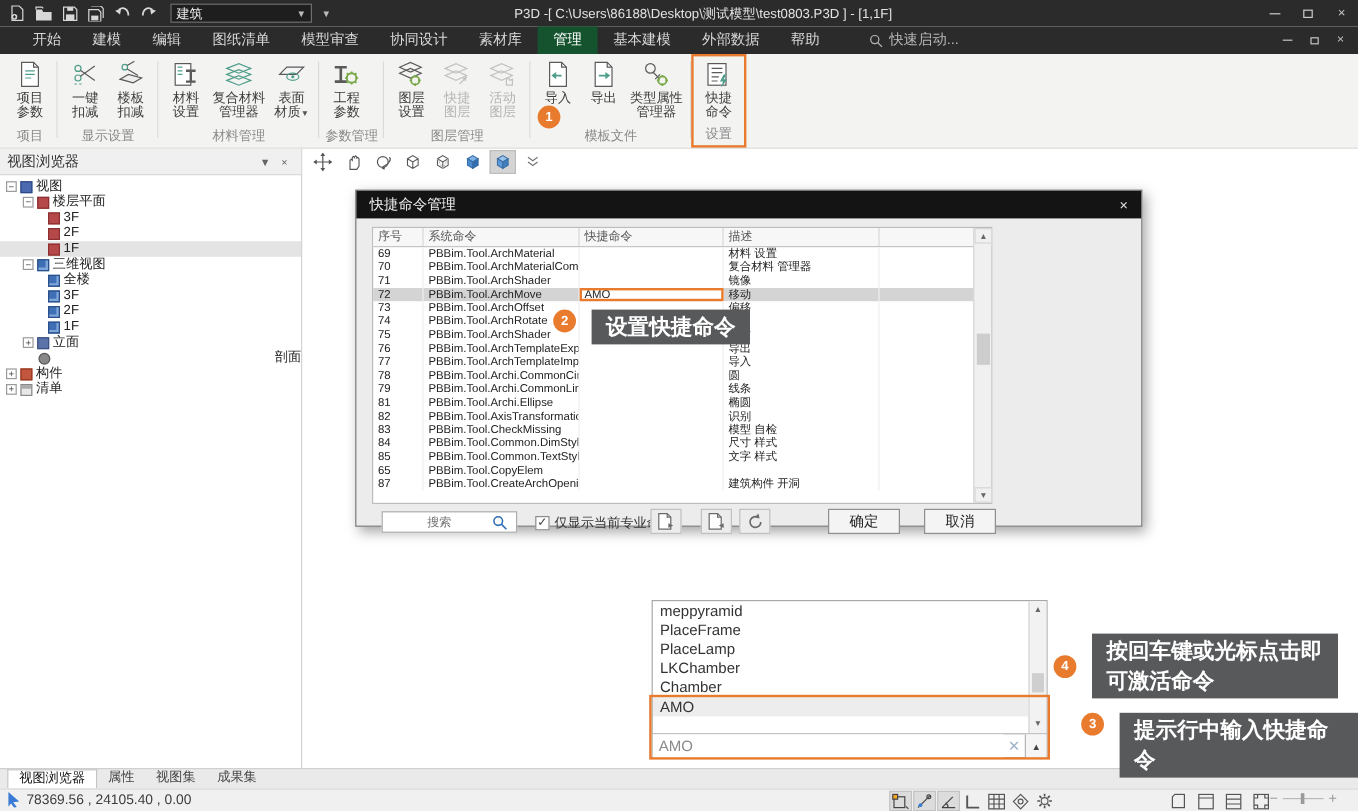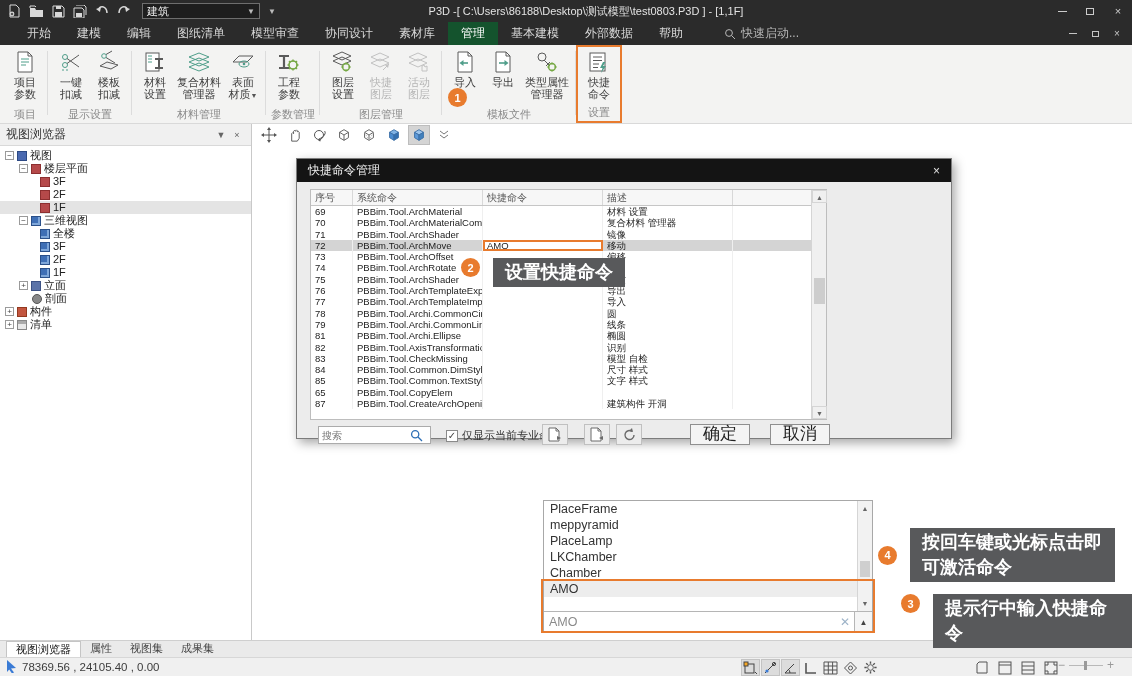--- a/index.html
+++ b/index.html
@@ -82,26 +82,26 @@
   .trow span { padding:0 4px; border-right:1px solid #efefef; font-size:9.5px; line-height:11.3px; white-space:nowrap; overflow:hidden; color:#222; }
   .trow.sel { background:#d4d4d4; }
   .trow.sel .c-key { background:#fff; outline:2px solid #e87b2e; outline-offset:-2px; }
   .c-no { width:42px; } .c-cmd { width:130px; } .c-key { width:120px; } .c-desc { width:130px; } .c-fill { flex:1; border-right:none !important; }
   .tbl-scroll { position:absolute; right:0; top:0; bottom:0; width:15px; background:#f0f0f0; border-left:1px solid #d5d5d5; }
   .tbl-scroll .sar { position:absolute; left:0; width:15px; height:13px; text-align:center; font-size:7px; color:#666; line-height:13px; background:#f0f0f0; border:1px solid #d5d5d5; cursor:pointer; }
   .tbl-scroll .up { top:0; } .tbl-scroll .down { bottom:0; }
   .tbl-scroll .thumb { position:absolute; left:2px; width:11px; top:88px; height:26px; background:#cdcdcd; cursor:pointer; }
   .dlg-footer { position:absolute; left:13px; right:13px; top:267px; height:20px; }
   .search-box { position:absolute; left:8px; top:0; width:113px; height:18px; background:#fff; border:1px solid #ababab; display:flex; align-items:center; padding:0 3px; }
-  .search-box input { border:none; outline:none; width:88px; font-size:10px; color:#444; font-family:inherit; }
+  .search-box input { border:none; outline:none; width:88px; font-size:10px; color:#444; font-family:inherit;text-align:center; }
   .chk-wrap { position:absolute; left:136px; top:2px; display:flex; align-items:center; gap:4px; font-size:11px; color:#333; cursor:pointer; }
   .chk { width:12px; height:12px; border:1px solid #8a8a8a; background:#fff; display:flex; align-items:center; justify-content:center; font-size:10px; color:#444; }
   .fbtn { position:absolute; top:-2px; width:26px; height:21px; background:#ececec; border:1px solid #c0c0c0; display:flex; align-items:center; justify-content:center; cursor:pointer; }
   .fbtn.b1 { left:232px; } .fbtn.b2 { left:274px; } .fbtn.b3 { left:306px; }
-  .dbtn { position:absolute; top:-2px; width:60px; height:21px; background:#f4f4f4; border:1px solid #8f8f8f; text-align:center; line-height:19px; font-size:17px; color:#222; cursor:pointer;font-family:Liberation Mono, monospace; }
+  .dbtn { position:absolute; top:-2px; width:60px; height:21px; background:#f4f4f4; border:1px solid #8f8f8f; text-align:center; line-height:19px; font-size:12px; color:#222; cursor:pointer; }
   .dbtn.ok { left:380px; } .dbtn.cancel { left:460px; }
 
   
   .cmd-panel { position:absolute; left:543px; top:500px; width:330px; height:132px; background:#fff; border:1px solid #a8a8a8; }
   .cmd-list { position:absolute; left:0; top:0; right:15px; height:110px; overflow:hidden; }
   .cmd-item { height:16px; line-height:16px; padding-left:6px; font-size:12.5px; color:#333; cursor:pointer; white-space:nowrap; }
   .cmd-item.active { background:#ededed; }
   .cmd-scroll { position:absolute; right:0; top:0; width:15px; height:110px; background:#f2f2f2; border-left:1px solid #d5d5d5; }
   .cmd-scroll .sar { position:absolute; left:0; width:14px; height:13px; text-align:center; font-size:7px; color:#666; line-height:13px; cursor:pointer; }
   .cmd-scroll .up { top:1px; } .cmd-scroll .down { bottom:1px; }
@@ -499,21 +499,21 @@
           </div>
         <div class="titem lvl2">
             <span class="ticon ti-3d"></span>
             <span>1F</span>
           </div>
         <div class="titem lvl1">
             <span class="exp">+</span>
             <span class="ticon ti-elev"></span>
             <span>立面</span>
           </div>
-        <div class="titem lvl1" style="padding-left:32px;">
+        <div class="titem lvl1" style="padding-left:32px;justify-content:space-between;">
             <span class="ticon ti-sec"></span>
             <span>剖面</span>
           </div>
         <div class="titem lvl0">
             <span class="exp">+</span>
             <span class="ticon ti-comp"></span>
             <span>构件</span>
           </div>
         <div class="titem lvl0">
             <span class="exp">+</span>
@@ -777,23 +777,23 @@
           </svg>
         </span>
       <span class="dbtn ok">确定</span>
       <span class="dbtn cancel">取消</span>
     </div>
   </div>
 
   <div class="cmd-panel">
     <div class="cmd-list">
 
+        <div class="cmd-item">meppyramid</div>
+
         <div class="cmd-item">PlaceFrame</div>
-
-        <div class="cmd-item">meppyramid</div>
 
         <div class="cmd-item">PlaceLamp</div>
 
         <div class="cmd-item">LKChamber</div>
 
         <div class="cmd-item">Chamber</div>
 
         <div class="cmd-item active">AMO</div>
       </div>
     <div class="cmd-scroll">

